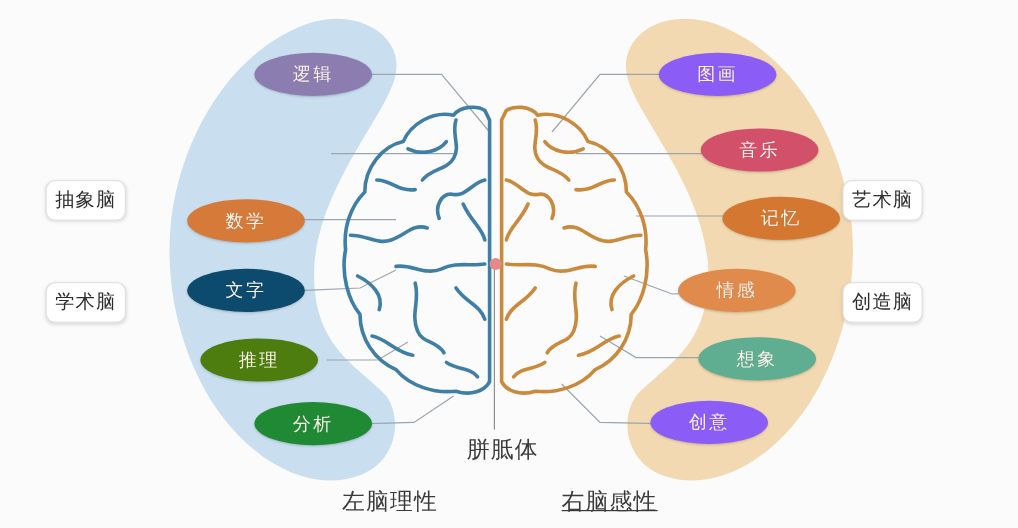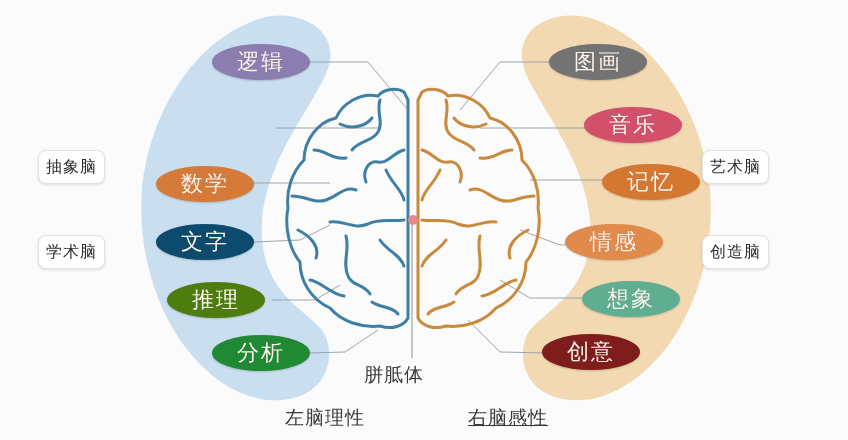--- a/index.html
+++ b/index.html
@@ -9,21 +9,21 @@
     font-family: "DejaVu Sans", "Liberation Sans", sans-serif;
     position: relative;
   }
   .stage { position: absolute; left: 0; top: 0; width: 848px; height: 440px; }
   svg.bg { position: absolute; left: 0; top: 0; }
   .pill {
     position: absolute;
     height: 36px;
     border-radius: 50%;
     color: #fdf3ec;
-    font-size: 22px;
+    font-size: 15px;
     line-height: 36px;
     text-align: center;
     letter-spacing: 2px;
     box-shadow: 0 1px 2px rgba(0,0,0,0.18);
     text-shadow: 0 0 1px rgba(0,0,0,0.15);
   }
   .side-label {
     position: absolute;
     height: 32px;
     padding: 0 7px;
@@ -110,28 +110,28 @@
 
     <circle cx="413" cy="220" r="5" fill="#e58a8a"></circle>
   </svg>
 
   <div class="pill" style="left:212px; top:44px; width:98px; background:#8c7db0;">逻辑</div>
   <div class="pill" style="left:156px; top:166px; width:98px; background:#d67a3a;text-align:center;">数学</div>
   <div class="pill" style="left:156px; top:224px; width:98px; background:#0c4a6e;">文字</div>
   <div class="pill" style="left:167px; top:282px; width:98px; background:#4d7c0f;">推理</div>
   <div class="pill" style="left:212px; top:335px; width:98px; background:#1f8a33;">分析</div>
 
-  <div class="pill" style="left:549px; top:44px; width:98px; background:#737373;">图画</div>
+  <div class="pill" style="left:549px; top:44px; width:98px; background:#8b5cf6;">图画</div>
   <div class="pill" style="left:584px; top:107px; width:98px; background:#d3506a;">音乐</div>
   <div class="pill" style="left:602px; top:164px; width:98px; background:#d47831;">记忆</div>
   <div class="pill" style="left:565px; top:224px; width:98px; background:#e08a4c;">情感</div>
   <div class="pill" style="left:582px; top:281px; width:98px; background:#5fae92;">想象</div>
-  <div class="pill" style="left:542px; top:334px; width:98px; background:#7f1d1d;">创意</div>
+  <div class="pill" style="left:542px; top:334px; width:98px; background:#8b5cf6;">创意</div>
 
   <div class="side-label" style="left:38px; top:150px;">抽象脑</div>
   <div class="side-label" style="left:38px; top:235px;">学术脑</div>
   <div class="side-label" style="left:702px; top:150px;text-align:right;">艺术脑</div>
   <div class="side-label" style="left:702px; top:235px;">创造脑</div>
 
-  <div class="caption" style="left:364px; top:362px;">胼胝体</div>
+  <div class="caption" style="left:389px; top:362px;">胼胝体</div>
   <div class="caption" style="left:285px; top:405px;">左脑理性</div>
   <div class="caption" style="left:468px; top:405px;text-decoration:underline;">右脑感性</div>
 </div>
 
 </body></html>

